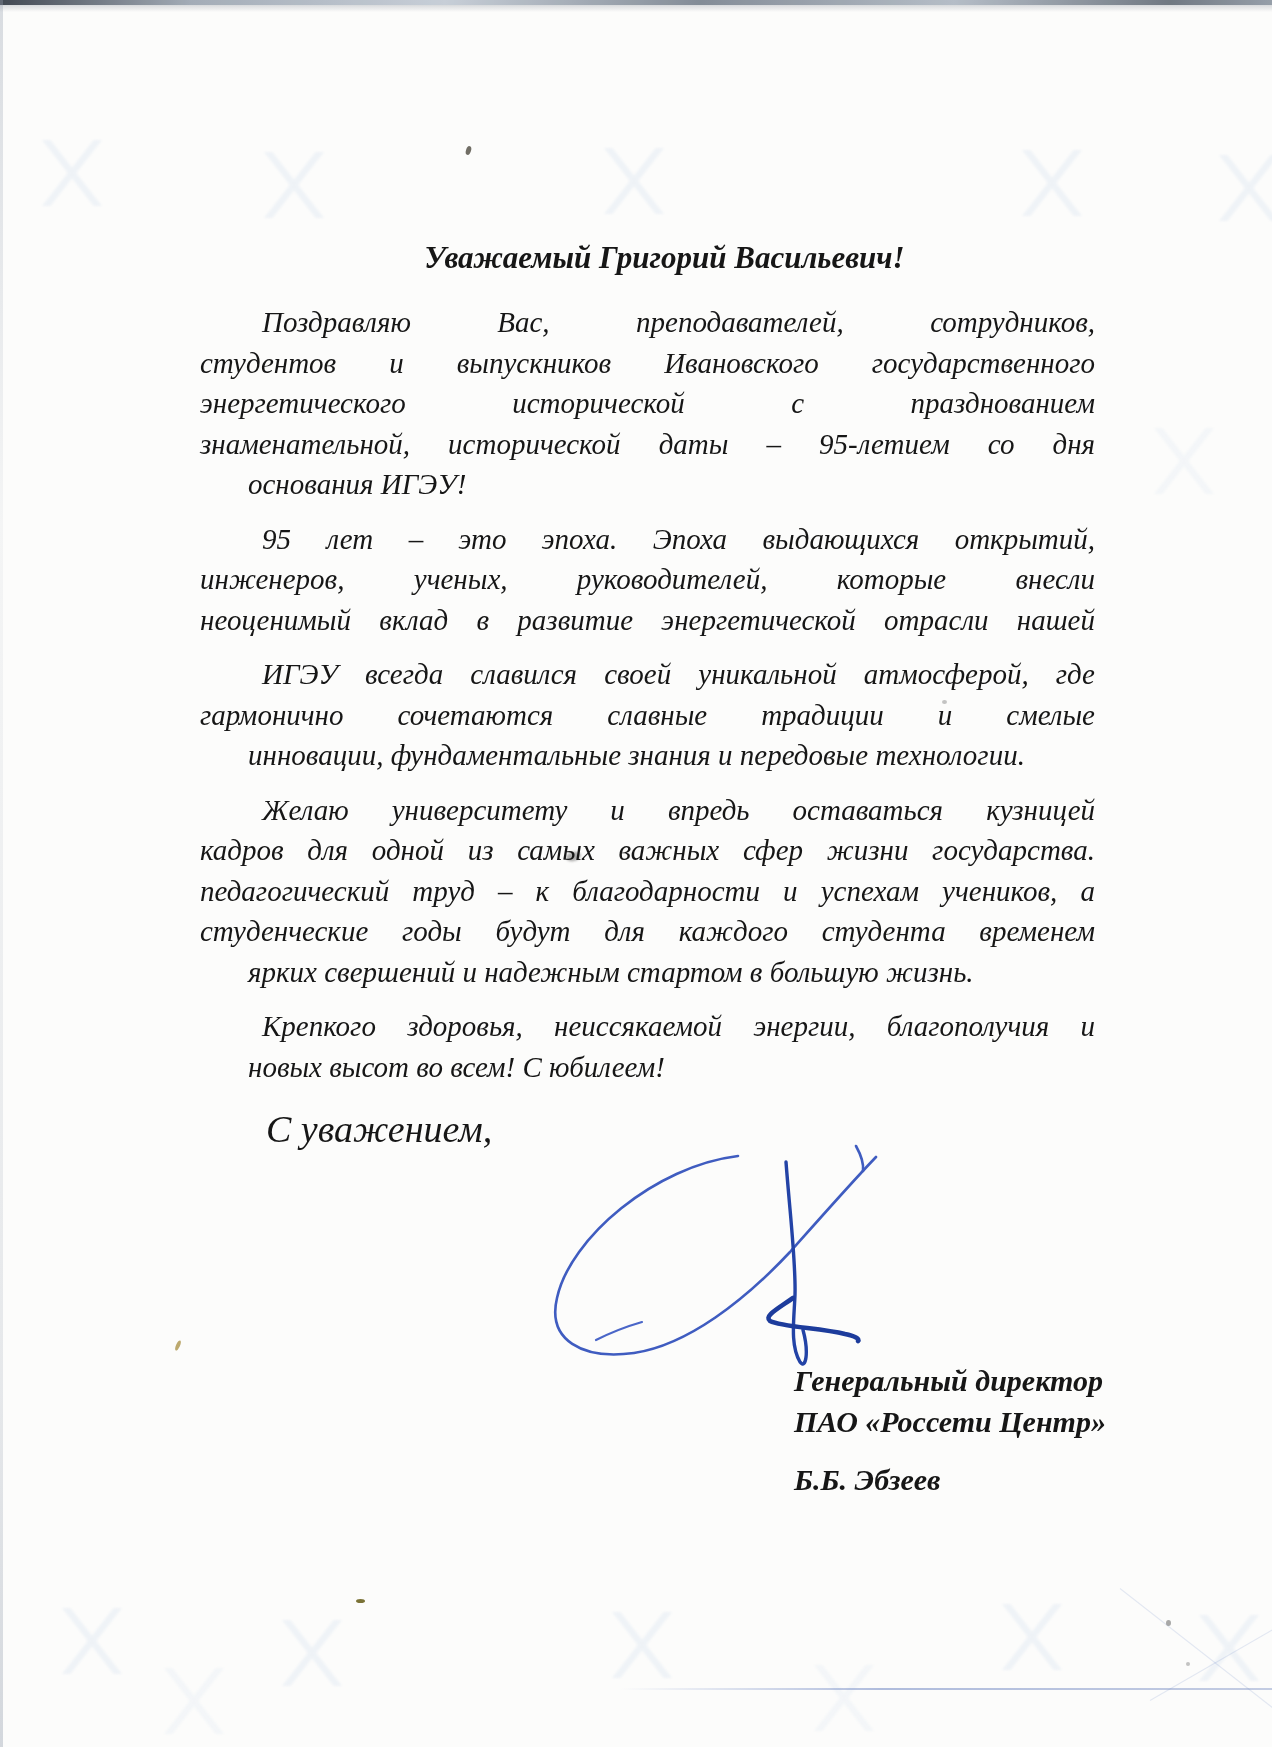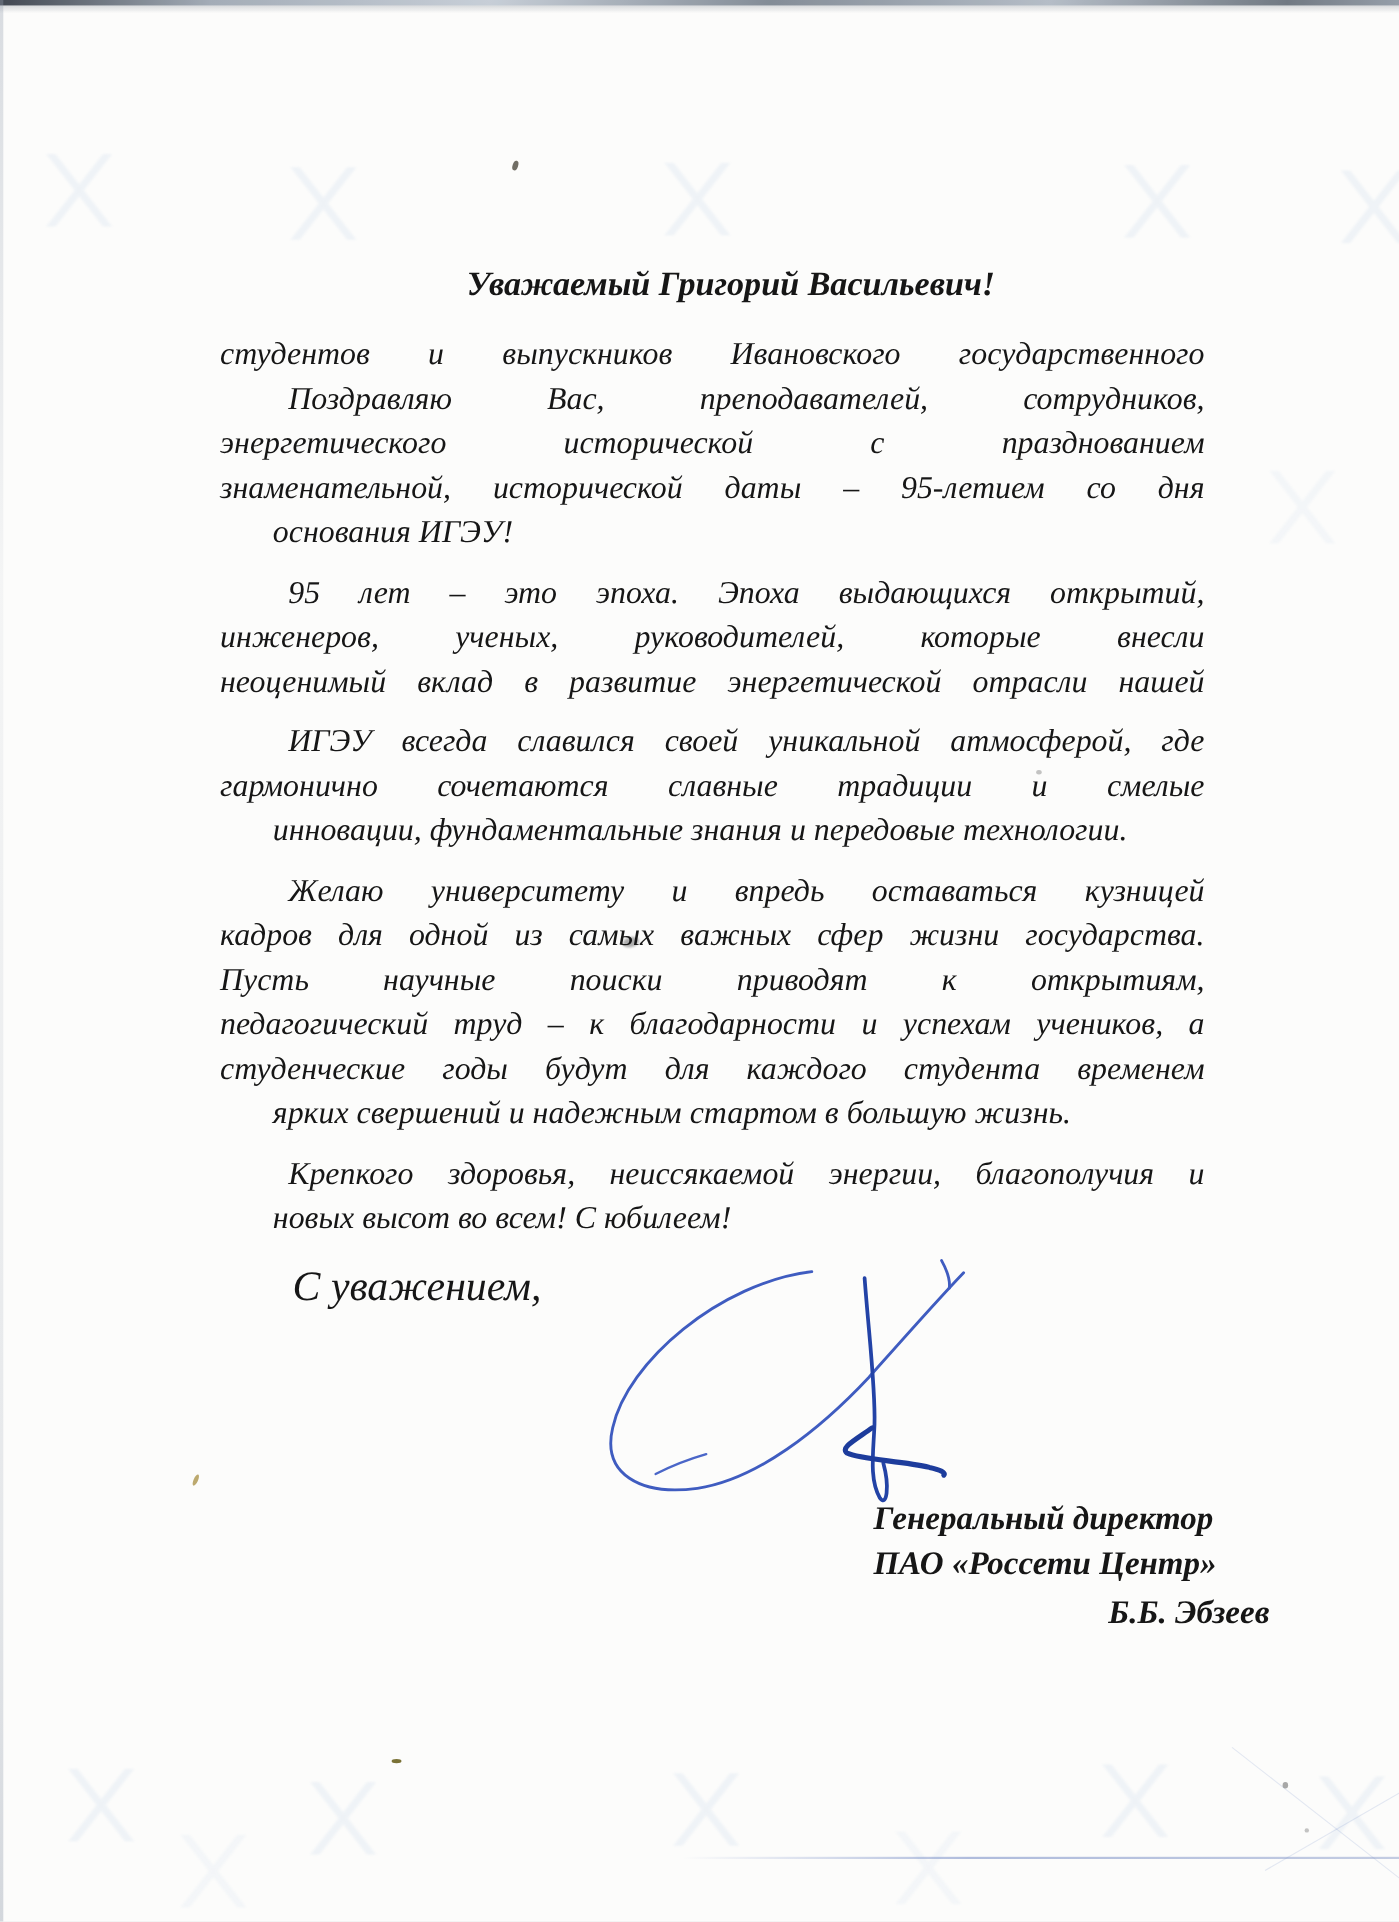--- a/index.html
+++ b/index.html
@@ -40,21 +40,21 @@
   }
   p.para { margin:0 0 14px 0; }
   .ln { font-size:29px; line-height:40.5px; text-align:justify; text-align-last:justify; }
   .ln.first { padding-left:62px; }
   .ln.last { text-align-last:left;margin-left:48px; }
   .closing { font-size:38px; line-height:40px; padding-left:66px; margin-top:22px; }
   .signoff {
     position:absolute; left:794px; top:1360px; width:360px;
     font-weight:bold; font-size:30px; line-height:41px; white-space:nowrap;
   }
-  .signoff .name { margin-top:3px;text-align:right; }
+  .signoff .name { margin-top:17px; }
   .signature-svg { position:absolute; left:540px; top:1135px; }
 </style>
 </head>
 <body>
 
 <div class="page">
 
   <div class="scan-top"></div>
   <div class="scan-left"></div>
   <div class="scan-bottom-line"></div>
@@ -81,43 +81,42 @@
   <div class="speck" style="left:176px;top:1340px;width:4px;height:11px;background:#b09a55;opacity:.85;transform:rotate(24deg);"></div>
   <div class="speck" style="left:356px;top:1599px;width:9px;height:4px;background:#6b6320;opacity:.9;"></div>
   <div class="speck" style="left:1166px;top:1620px;width:5px;height:6px;background:#6f6f6f;opacity:.6;"></div>
   <div class="speck" style="left:1186px;top:1662px;width:4px;height:4px;background:#8a8a8a;opacity:.5;"></div>
 
   <div class="content">
 
     <div class="salutation">Уважаемый Григорий Васильевич!</div>
 
     <p class="para">
+      <span class="ln first" style="display:block">Поздравляю Вас, преподавателей, сотрудников,</span>
       <span class="ln" style="display:block">студентов и выпускников Ивановского государственного</span>
-      <span class="ln first" style="display:block">Поздравляю Вас, преподавателей, сотрудников,</span>
       <span class="ln" style="display:block">энергетического исторической с празднованием</span>
       <span class="ln" style="display:block">знаменательной, исторической даты – 95-летием со дня</span>
       <span class="ln last" style="display:block">основания ИГЭУ!</span>
     </p>
 
     <p class="para">
       <span class="ln first" style="display:block">95 лет – это эпоха. Эпоха выдающихся открытий,</span>
       <span class="ln" style="display:block">инженеров, ученых, руководителей, которые внесли</span>
       <span class="ln" style="display:block">неоценимый вклад в развитие энергетической отрасли нашей</span>
     </p>
 
     <p class="para">
       <span class="ln first" style="display:block">ИГЭУ всегда славился своей уникальной атмосферой, где</span>
       <span class="ln" style="display:block">гармонично сочетаются славные традиции и смелые</span>
       <span class="ln last" style="display:block">инновации, фундаментальные знания и передовые технологии.</span>
     </p>
 
     <p class="para">
       <span class="ln first" style="display:block">Желаю университету и впредь оставаться кузницей</span>
       <span class="ln" style="display:block">кадров для одной из самых важных сфер жизни государства.</span>
-      <span class="ln" style="display:block">Пусть научные поиски приводят к открытиям,</span>
       <span class="ln" style="display:block">педагогический труд – к благодарности и успехам учеников, а</span>
       <span class="ln" style="display:block">студенческие годы будут для каждого студента временем</span>
       <span class="ln last" style="display:block">ярких свершений и надежным стартом в большую жизнь.</span>
     </p>
 
     <p class="para">
       <span class="ln first" style="display:block">Крепкого здоровья, неиссякаемой энергии, благополучия и</span>
       <span class="ln last" style="display:block">новых высот во всем! С юбилеем!</span>
     </p>
 

